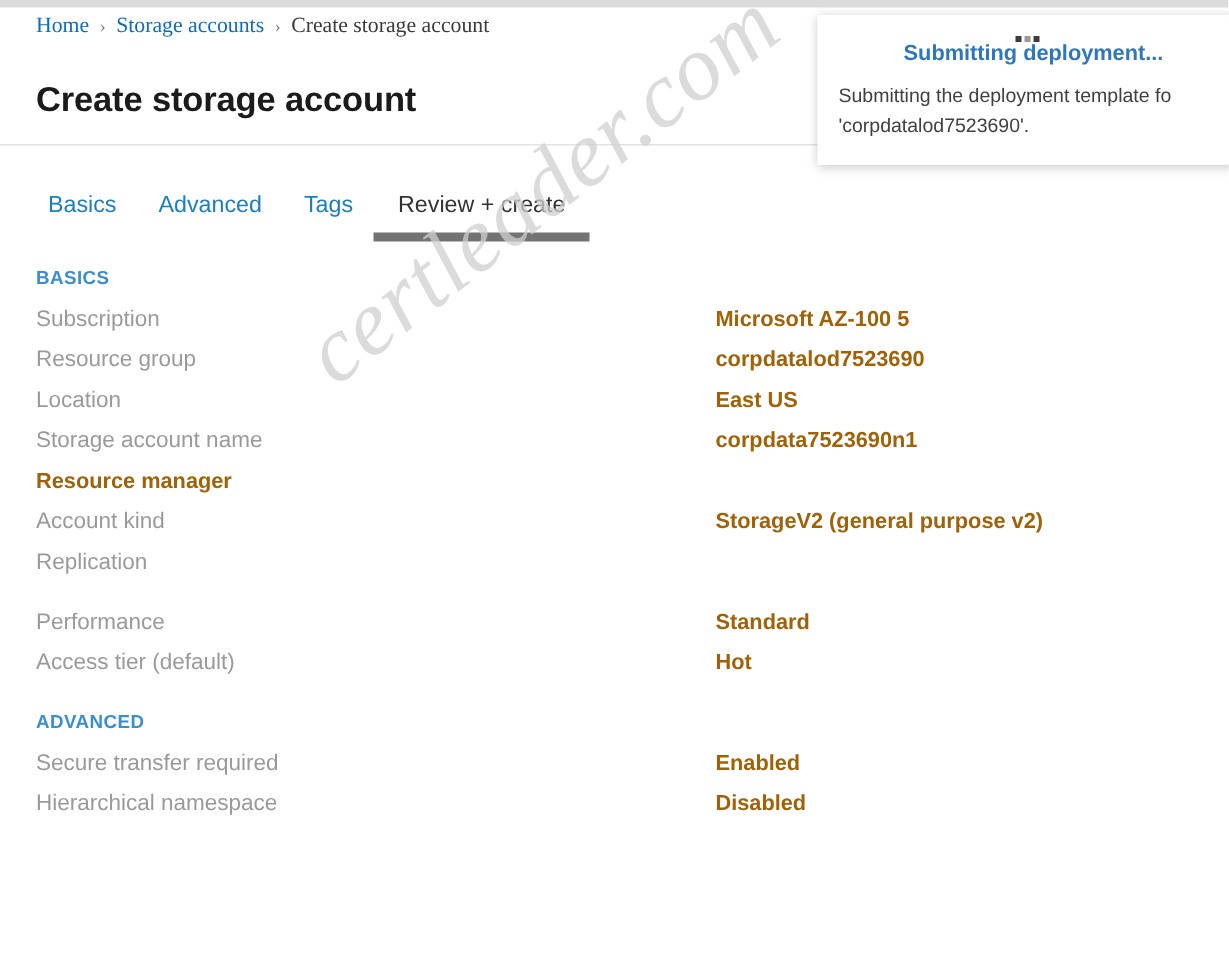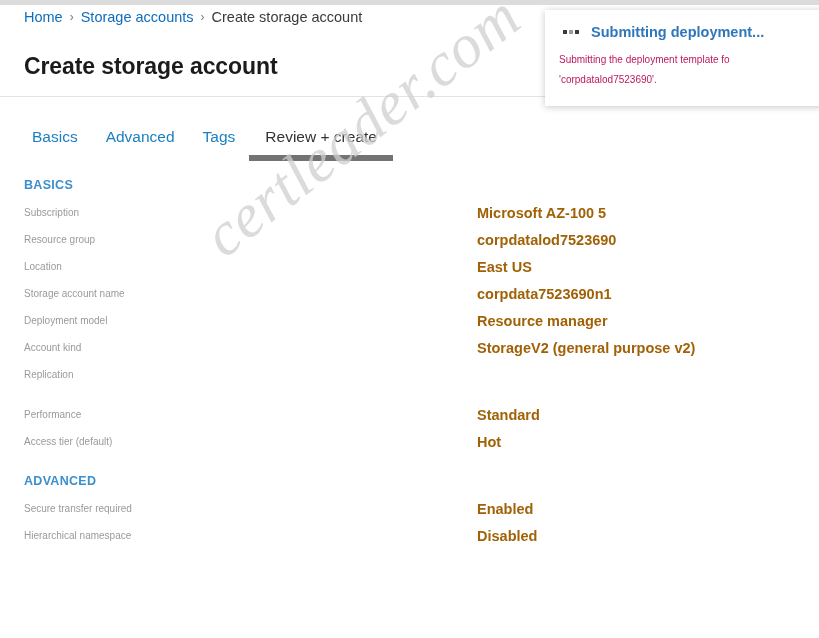--- a/index.html
+++ b/index.html
@@ -30,20 +30,21 @@
   
   .breadcrumb {
     position: absolute;
     top: 5px;
     left: 24px;
     height: 24px;
     display: flex;
     align-items: center;
     font-size: 14.5px;
     white-space: nowrap;
+    font-family: Liberation Serif, serif;
   }
   .crumb-link {
     color: #0f6cbd;
     text-decoration: none;
     cursor: pointer;
   }
   .crumb-sep {
     color: #7b7b7b;
     margin: 0 7px;
     font-size: 12px;
@@ -111,21 +112,21 @@
   }
   .kv-row {
     display: flex;
     align-items: flex-start;
     margin-bottom: 9px;
     line-height: 18px;
   }
   .kv-label {
     width: 453px;
     flex: 0 0 453px;
-    font-size: 10px;
+    font-size: 15px;
     color: #9a9a9a;
   }
   .kv-value {
     font-size: 14.5px;
     color: #a16207;
     max-width: 260px;
     font-weight: bold;
   }
   .spacer-row { height: 13px; }
   .section-gap { height: 14px; }
@@ -139,20 +140,21 @@
     background: #ffffff;
     box-shadow: 0 1px 7px rgba(0,0,0,0.22);
     padding: 14px 16px 16px 14px;
     box-sizing: border-box;
     z-index: 20;
   }
   .notify-head {
     display: flex;
     align-items: center;
     margin-bottom: 10px;
+    flex-direction: column;
   }
   .dots {
     display: inline-flex;
     align-items: center;
     gap: 2px;
     margin-right: 12px;
     margin-left: 4px;
   }
   .dots i {
     display: block;
@@ -162,22 +164,22 @@
   }
   .dots i:nth-child(2) { background: #9a9a9a; }
   .notify-title {
     font-size: 14.5px;
     font-weight: bold;
     color: #2f77bb;
     cursor: pointer;
     white-space: nowrap;
   }
   .notify-body {
-    font-size: 10px;
-    color: #be185d;
+    font-size: 13px;
+    color: #404040;
     line-height: 20px;
     white-space: nowrap;
     overflow: hidden;
   }
 
   
   .watermark {
     position: absolute;
     left: 190px;
     top: 215px;
@@ -232,21 +234,20 @@
   </div>
   <div class="kv-row">
     <div class="kv-label">Location</div>
     <div class="kv-value">East US</div>
   </div>
   <div class="kv-row">
     <div class="kv-label">Storage account name</div>
     <div class="kv-value">corpdata7523690n1</div>
   </div>
   <div class="kv-row">
-    <div class="kv-label">Deployment model</div>
     <div class="kv-value">Resource manager</div>
   </div>
   <div class="kv-row">
     <div class="kv-label">Account kind</div>
     <div class="kv-value">StorageV2 (general purpose v2)</div>
   </div>
   <div class="kv-row">
     <div class="kv-label">Replication</div>
   </div>
 

